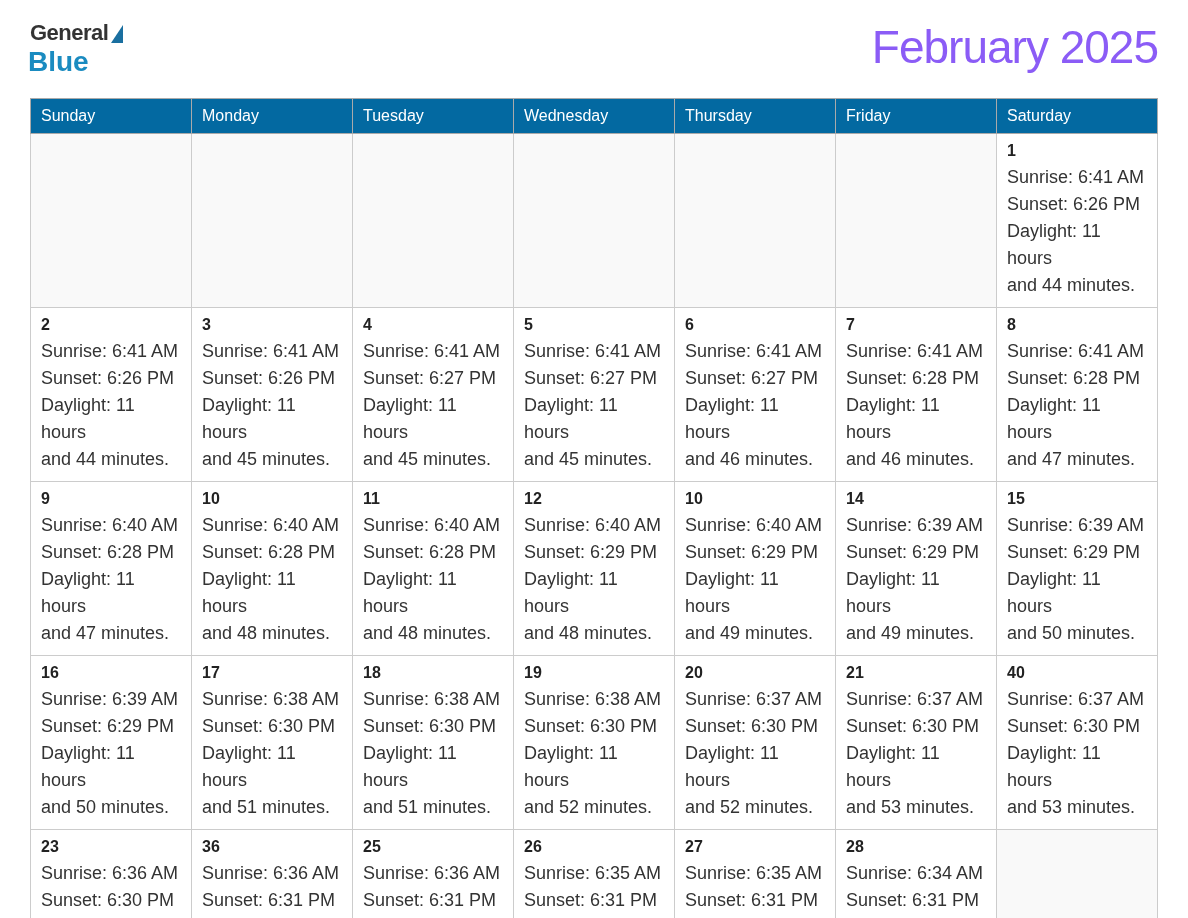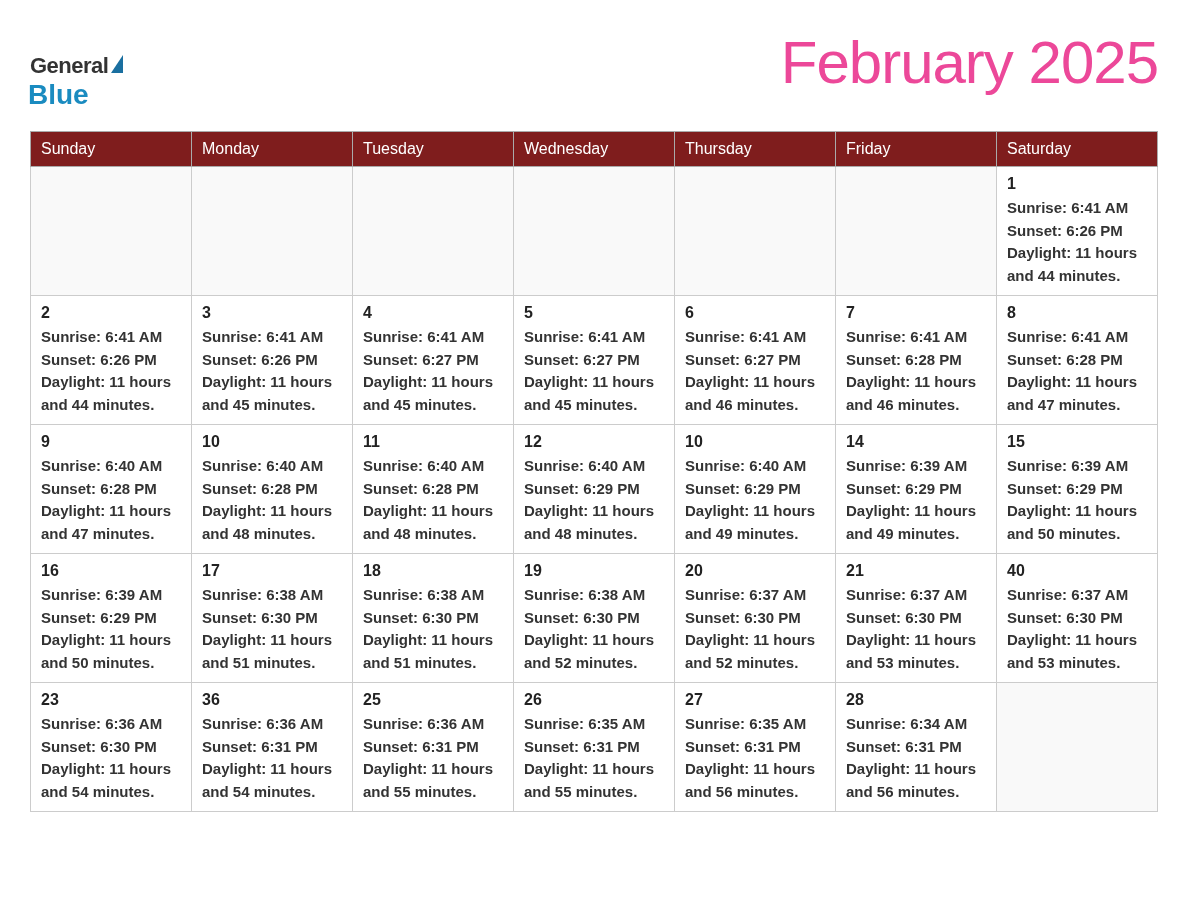--- a/index.html
+++ b/index.html
@@ -16,21 +16,21 @@
       align-items: flex-start;
       margin-bottom: 20px;
     }
     .logo {
       display: flex;
       flex-direction: column;
       align-items: flex-start;
     }
     .logo-top {
       display: flex;
-      margin-top: 33px;
+      align-items: center;
     }
     .logo-general {
       font-size: 22px;
       font-weight: bold;
       color: #333;
       letter-spacing: -0.5px;
     }
     .logo-arrow {
       width: 0;
       height: 0;
@@ -42,38 +42,37 @@
     .logo-blue {
       font-size: 28px;
       font-weight: bold;
       color: #1a8bc0;
       margin-left: -2px;
     }
     .title-section {
       text-align: right;
     }
     .month-title {
-      font-size: 60px;
+      font-size: 46px;
       font-weight: 300;
-      color: #ec4899;
+      color: #8b5cf6;
       letter-spacing: -1px;
-      margin-top: 8px;
     }
     .location-title {
       font-size: 22px;
       color: #444;
       margin-top: 2px;
     }
     .calendar {
       width: 100%;
       border-collapse: collapse;
       border: 1px solid #aaa;
     }
     .calendar th {
-      background-color: #7f1d1d;
+      background-color: #0369a1;
       color: #fff;
       padding: 8px 10px;
       font-size: 16px;
       font-weight: normal;
       text-align: left;
       border: 1px solid #aaa;
     }
     .calendar td {
       vertical-align: top;
       padding: 8px 10px;
@@ -84,24 +83,23 @@
       color: #333;
     }
     .day-num {
       font-size: 16px;
       font-weight: bold;
       color: #222;
       display: block;
       margin-bottom: 4px;
     }
     .day-info {
-      font-size: 15px;
+      font-size: 18px;
       color: #333;
       line-height: 1.5;
-      font-weight: bold;
     }
     .empty-cell {
       background: #f9f9f9;
     }
     tr td {
       height: 110px;
     }
   </style>
 </head>
 <body>

